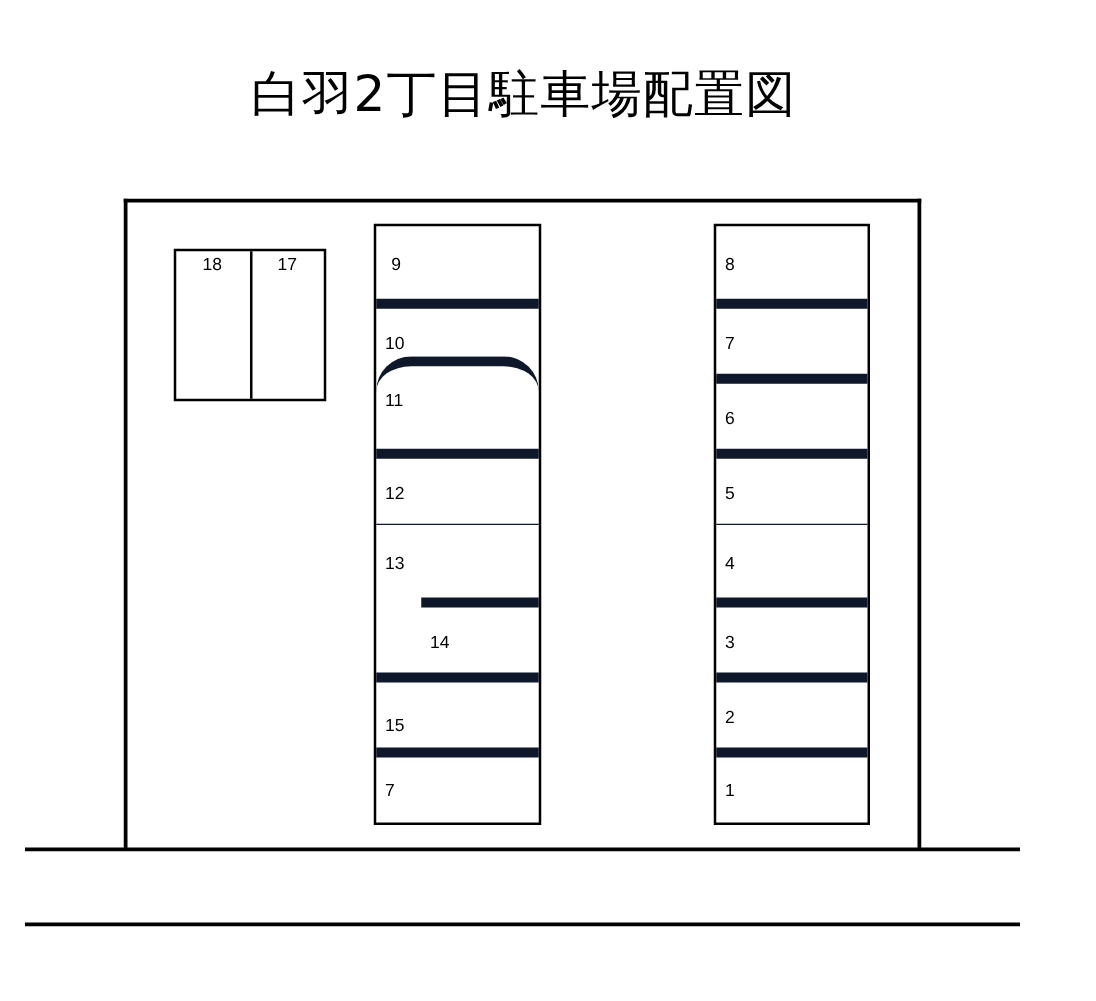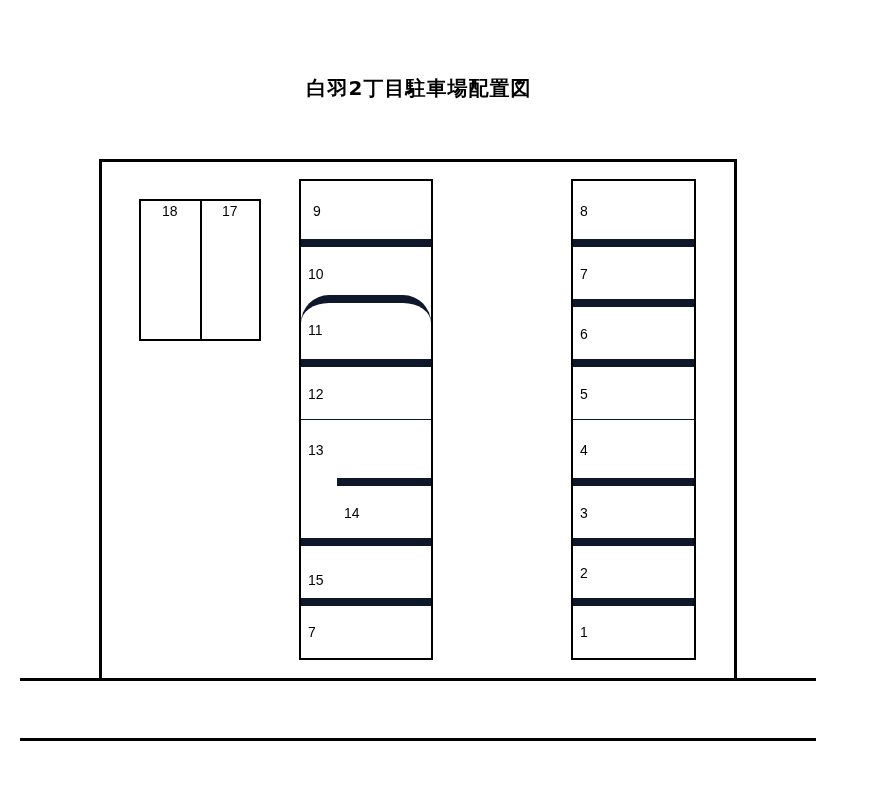--- a/index.html
+++ b/index.html
@@ -1,29 +1,29 @@
 <!DOCTYPE html>
 <html><head>
   <meta charset="utf-8">
   <style>
     html, body { margin: 0; padding: 0; background: #ffffff; }
     body { width: 877px; height: 801px; position: relative; overflow: hidden;
            font-family: "DejaVu Sans", "Liberation Sans", sans-serif; color: #000; }
     .title { position: absolute; left: 0; width: 838px; top: 48px; text-align: center;
-             font-size: 20px; font-weight: bold; letter-spacing: 1px; margin-top: 27px; }
+             font-size: 40px; font-weight: normal; letter-spacing: 1px; }
     .lot { position: absolute; left: 99px; top: 159px; width: 632px; height: 517px;
            border: 3px solid #000; border-bottom: none; }
     .road-line { position: absolute; left: 20px; width: 796px; height: 3px; background: #000; }
     .col { position: absolute; border: 2px solid #000; box-sizing: border-box; }
     .space { position: absolute; left: 0; right: 0; box-sizing: border-box; border-top: 8px solid #0f172a; }
     .space.first { border-top: none; }
     .space.thin { border-top-width: 1px; }
     .space-label { position: absolute; left: 7px; top: 50%; transform: translateY(-50%);
                    font-size: 14px; font-family: "Liberation Sans", sans-serif; }
-    .small-block { position: absolute; left: 139px; top: 199px; width: 122px; height: 142px;
+    .small-block { position: absolute; left: 139px; top: 199px; width: 122px; height: 122px;
                    border: 2px solid #000; box-sizing: border-box; }
     .small-divider { position: absolute; left: 59px; top: 0; bottom: 0; width: 2px; background: #000; }
     .small-label { position: absolute; top: 2px; font-size: 14px; font-family: "Liberation Sans", sans-serif; }
   </style>
 </head>
 <body>
 
 <div class="title">白羽2丁目駐車場配置図</div>
 
 <div class="lot"></div>
@@ -34,21 +34,21 @@
   <span class="small-label" style="left:81px;">17</span>
 </div>
 
 <div class="col" style="left:299px; top:179px; width:134px; height:481px;">
   <div class="space first" style="top:0; height:60px;">
       <span class="space-label" style="left:12px;">9</span>
     </div>
   <div class="space" style="top:58px; height:62px;">
       <span class="space-label">10</span>
     </div>
-  <div class="space" style="top:114px; height:62px;border-radius:28px;">
+  <div class="space" style="top:104px; height:62px;border-radius:28px;">
       <span class="space-label">11</span>
     </div>
   <div class="space" style="top:178px; height:62px;padding-left:28px;">
       <span class="space-label">12</span>
     </div>
   <div class="space thin" style="top:238px; height:61px;">
       <span class="space-label">13</span>
     </div>
   <div class="space" style="top:297px; height:62px;margin-left:36px;">
       <span class="space-label">14</span>

